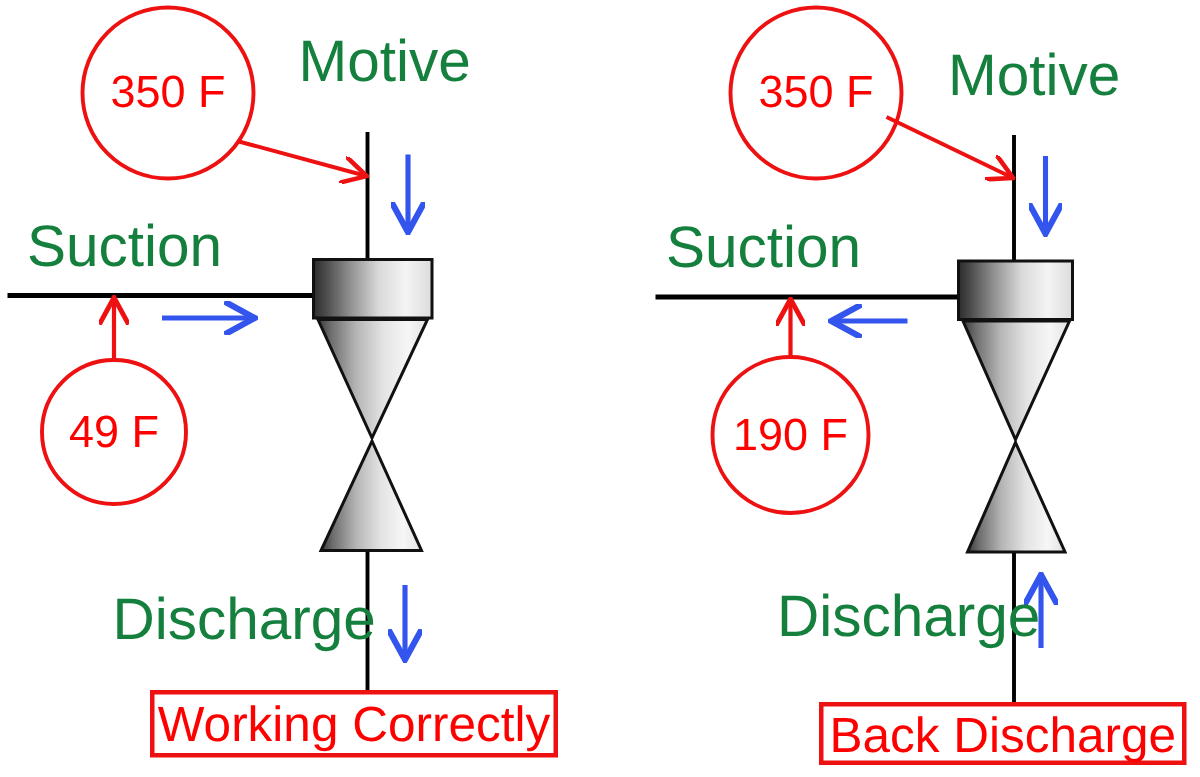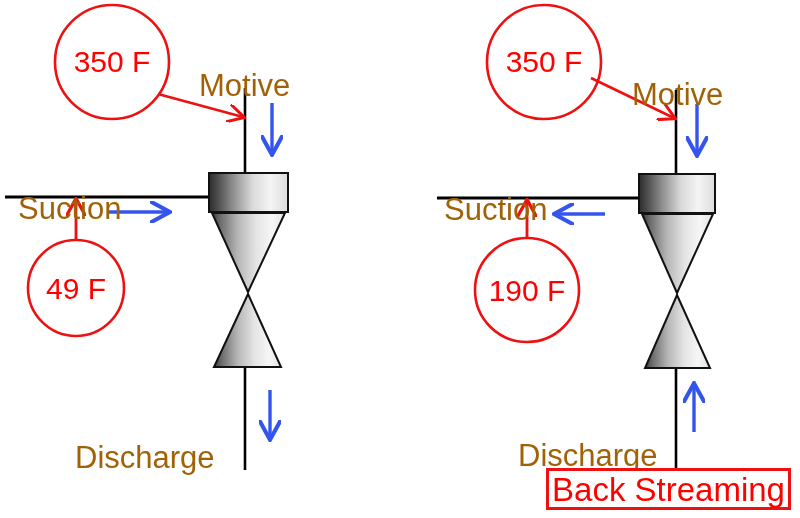--- a/index.html
+++ b/index.html
@@ -25,24 +25,23 @@
     top: 0;
     width: 800px;
     height: 518px;
   }
   .lbl {
     position: absolute;
     font-family: "Liberation Sans", sans-serif;
     white-space: nowrap;
   }
   .lbl-black {
-    color: #a16207;
-    font-size: 31px;
+    color: #15803d;
+    font-size: 39px;
     line-height: 31px;
-    margin-top: 44px;
   }
   .lbl-red-temp {
     color: #ff0000;
     font-size: 30px;
     line-height: 30px;
     text-align: center;
   }
   .statusbox {
     position: absolute;
     border: 3px solid #ee1111;
@@ -146,28 +145,31 @@
   <div class="lbl lbl-red-temp" style="left:62px; top:47px; width:100px;">350 F</div>
 
   <div class="lbl lbl-black" style="left:199px; top:26px;">Motive</div>
 
   <div class="lbl lbl-black" style="left:18px; top:149px;">Suction</div>
 
   <div class="lbl lbl-red-temp" style="left:26px; top:274px; width:100px;">49 F</div>
 
   <div class="lbl lbl-black" style="left:75px; top:398px;">Discharge</div>
 
+  <div class="statusbox" style="left:100px; top:460px; width:272px; height:45px;">
+    <span>Working Correctly</span>
+  </div>
 
   <div class="lbl lbl-red-temp" style="left:494px; top:47px; width:100px;">350 F</div>
 
   <div class="lbl lbl-black" style="left:632px; top:35px;">Motive</div>
 
   <div class="lbl lbl-black" style="left:444px; top:150px;">Suction</div>
 
   <div class="lbl lbl-red-temp" style="left:477px; top:276px; width:100px;">190 F</div>
 
   <div class="lbl lbl-black" style="left:518px; top:396px;">Discharge</div>
 
   <div class="statusbox" style="left:546px; top:468px; width:245px; height:42px;">
-    <span>Back Streaming</span>
+    <span>Back Discharge</span>
   </div>
 
 </div>
 
 </body></html>

